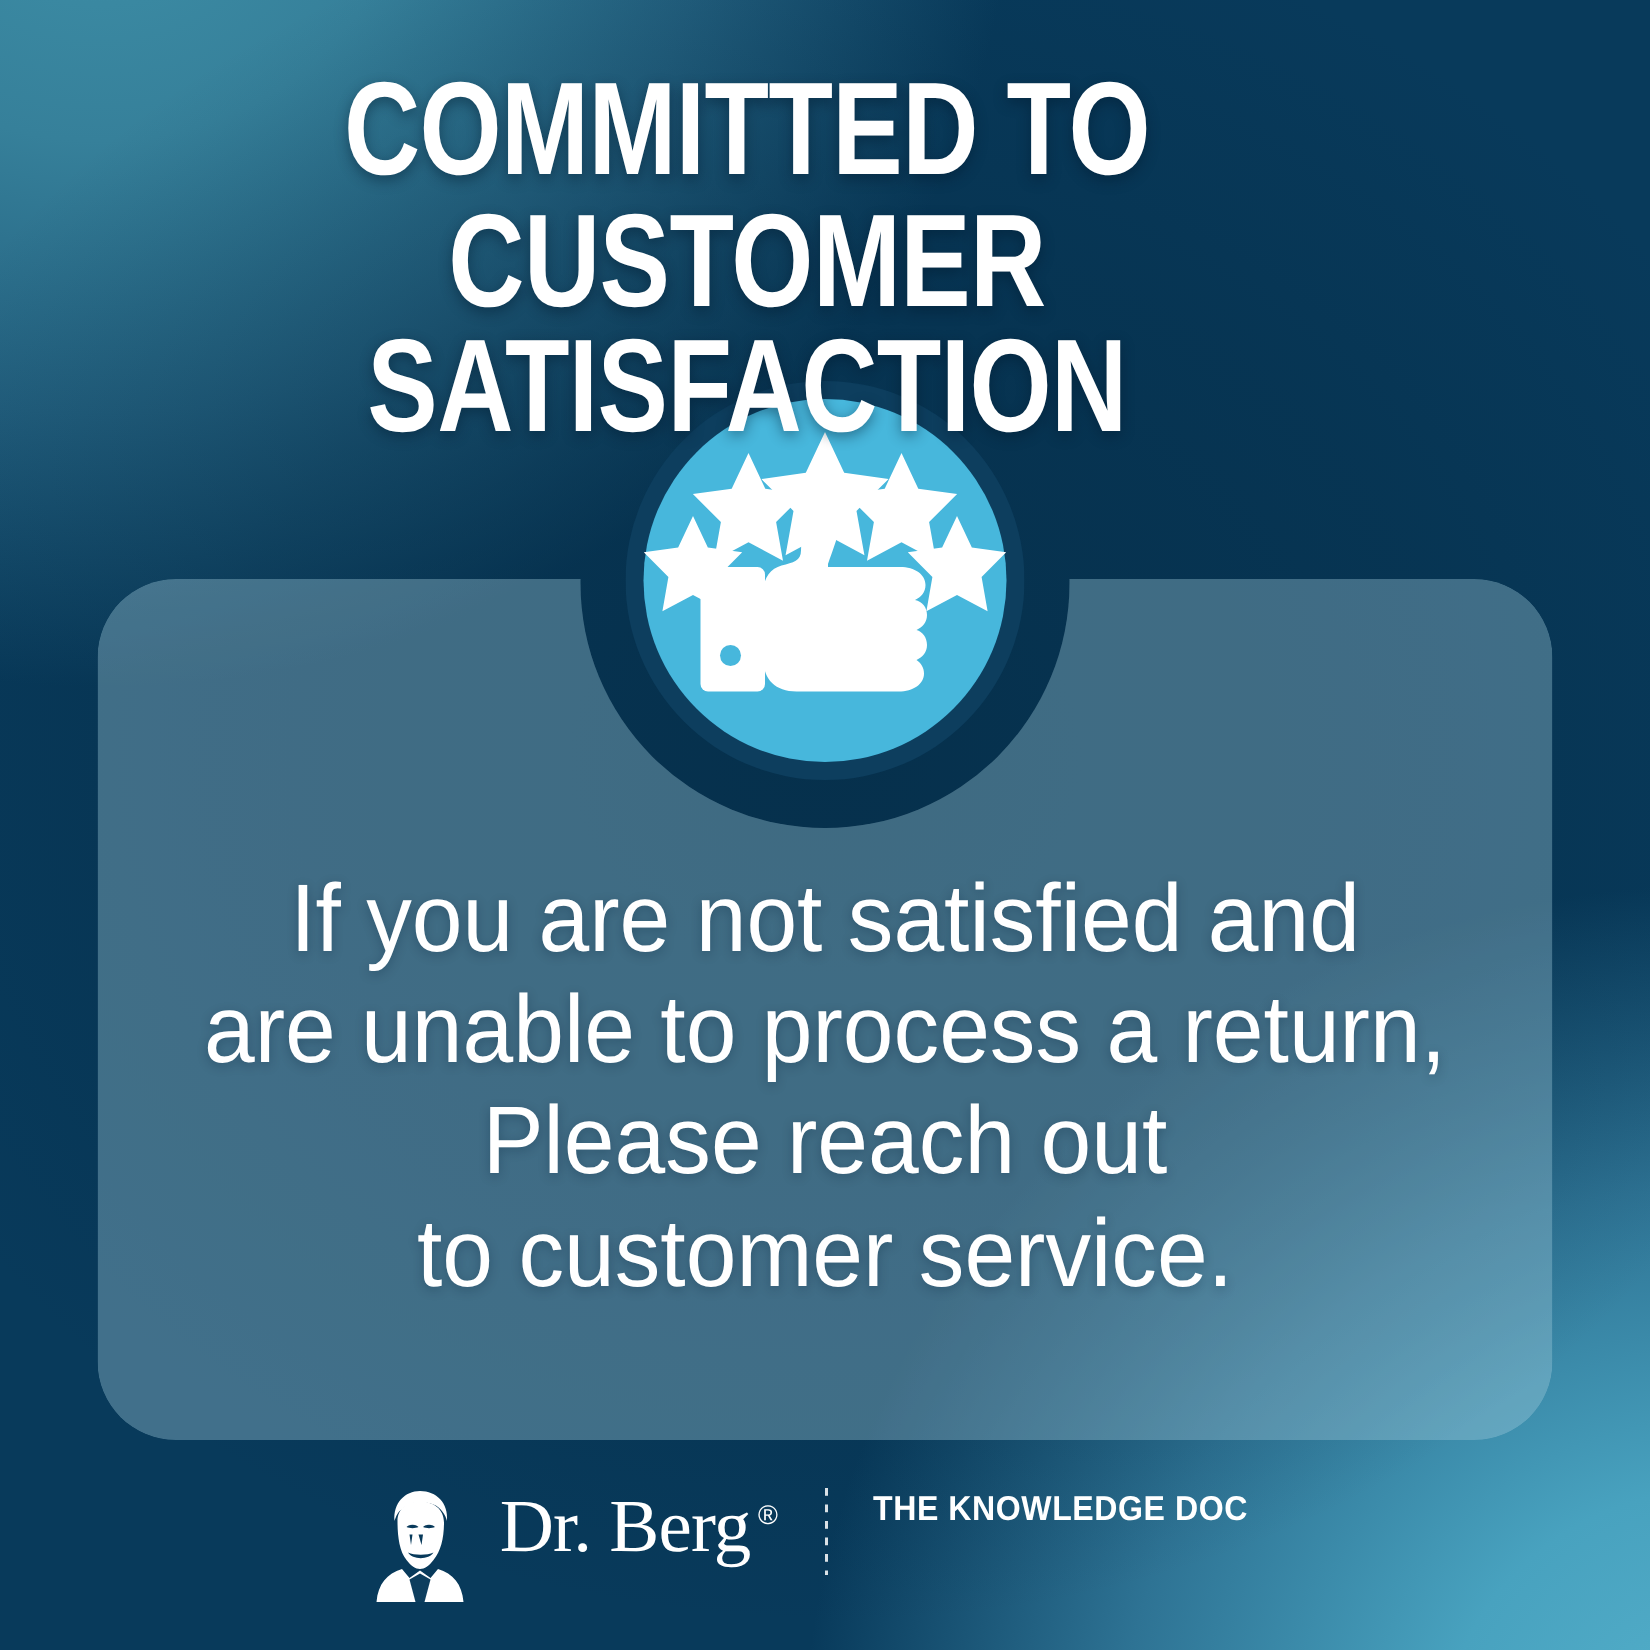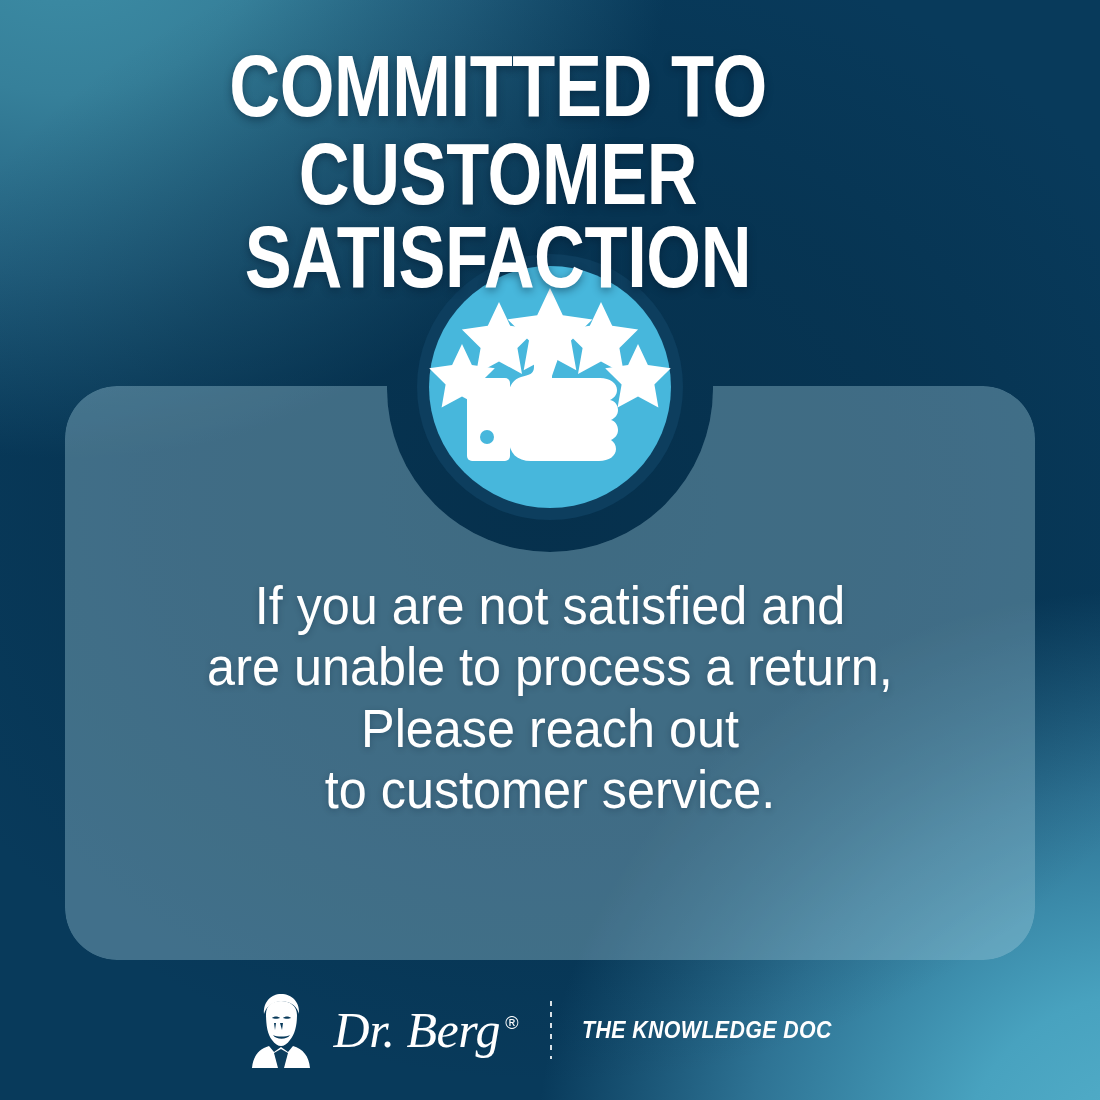--- a/index.html
+++ b/index.html
@@ -81,37 +81,37 @@
   }
   .badge svg { display:block; width:100%; height:100%; }
 
   
   .body-copy {
     position:absolute;
     left:65px; top:575px;
     width:970px;
     text-align:center;
     color:#ffffff;
-    font-size:53px;
+    font-size:64px;
     line-height:1.16;
     letter-spacing:0px;
     z-index:6;
     text-shadow:0 2px 7px rgba(0,30,50,0.28);
   }
   .body-copy span { display:block; transform:scaleX(0.95); transform-origin:center; }
 
   
   .footer {
     position:absolute;
     left:0; top:985px; width:1100px;
     height:90px;
     display:flex; align-items:center; justify-content:center;
     z-index:6;
   }
-  .footer-inner { display:flex; align-items:center; gap:12px;font-style:italic; }
+  .footer-inner { display:flex; align-items:flex-start; gap:12px; }
   .brand-portrait { width:62px; height:76px; flex:0 0 auto; }
   .brand-portrait svg { display:block; width:100%; height:100%; }
   .brand-name {
     font-family:"Liberation Serif", serif;
     font-size:50px;
     color:#ffffff;
     line-height:1;
     margin-left:10px;
     letter-spacing:-0.5px;
     white-space:nowrap;

